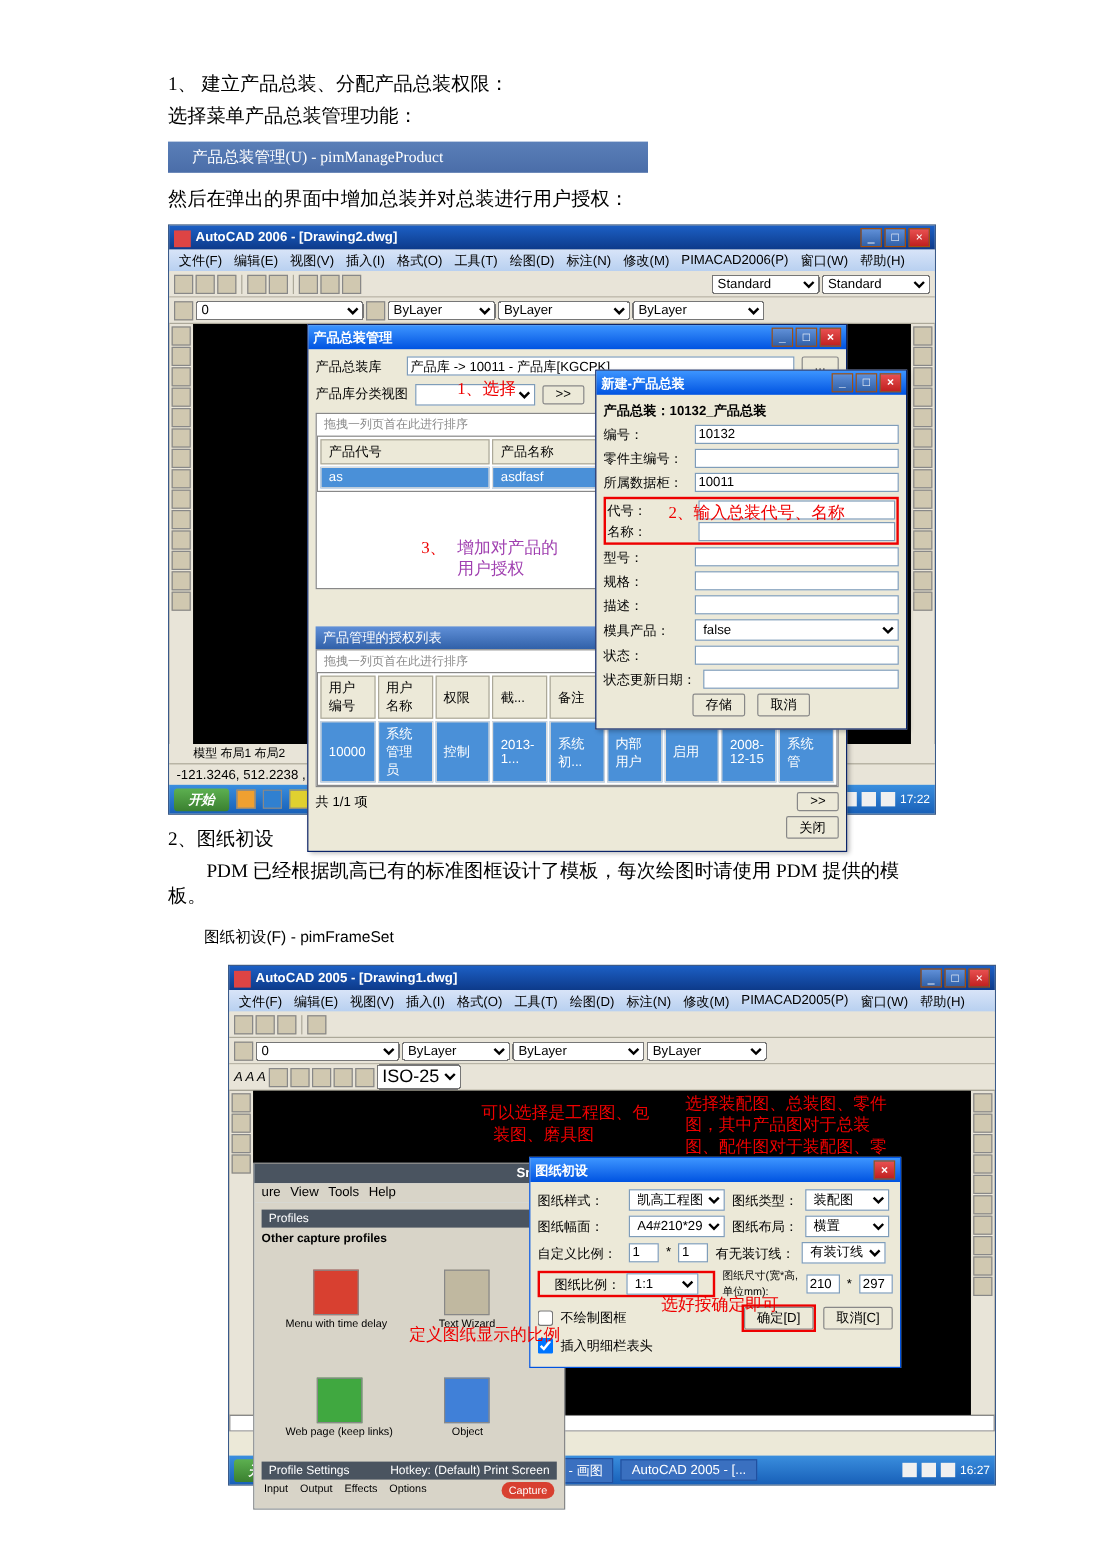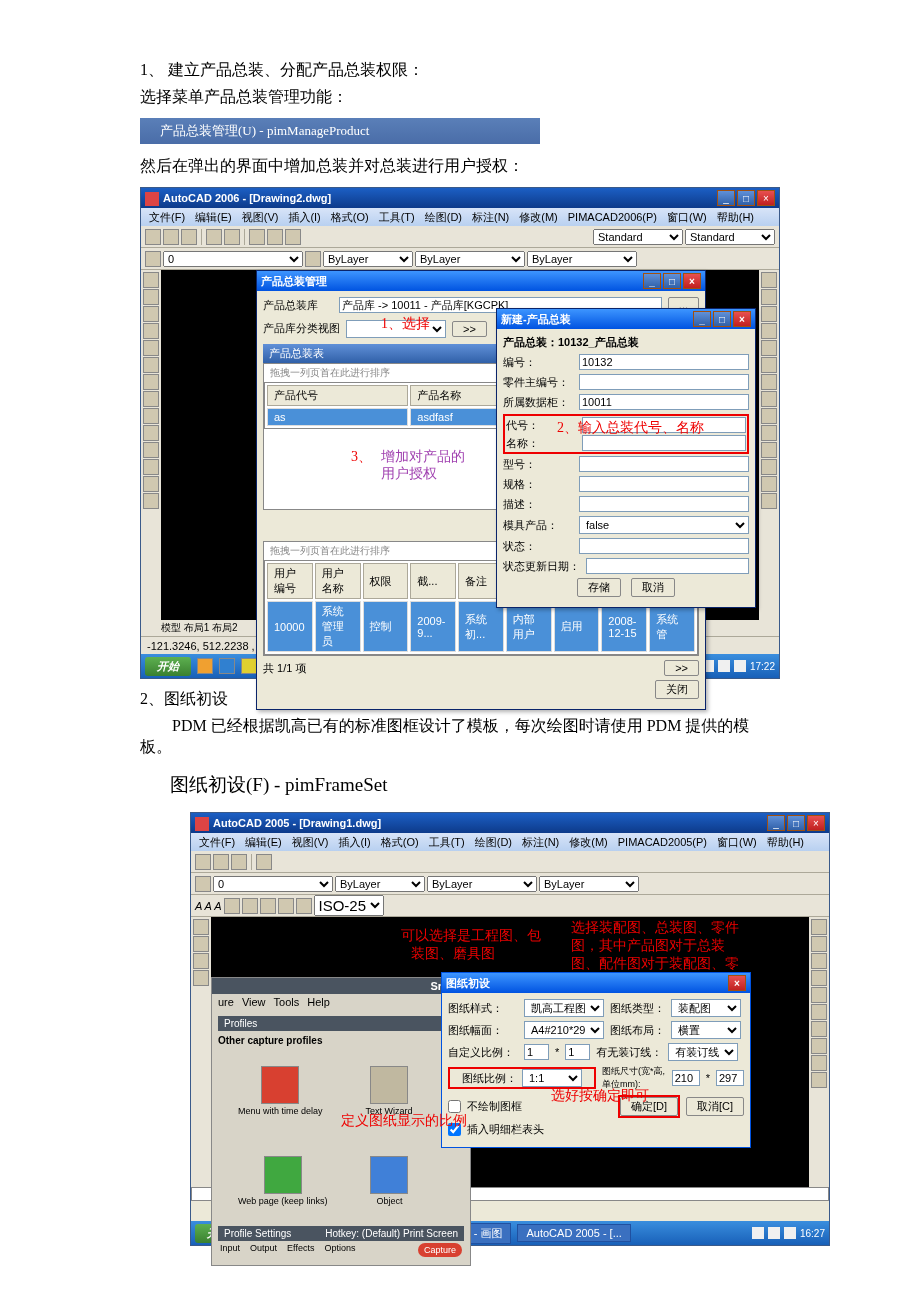--- a/index.html
+++ b/index.html
@@ -176,21 +176,20 @@
             <label>产品库分类视图</label>
             <select style="width:100px"><option></option></select>
             <button class="btn">&gt;&gt;</button>
             <span style="flex:1"></span>
             <span style="position:relative; border:2px solid #e00; padding:0 2px;">
               <button class="btn">增加</button>
             </span>
             <button class="btn">删除</button>
             <button class="btn">操作-&gt;</button>
           </div>
-          <div style="background:linear-gradient(#6090d8, #3060a8); color:#fff; padding:2px 6px; font-size:11px;">产品总装表</div>
           <div style="border:1px solid #888; background:#fff;">
             <div style="padding:2px 6px; color:#888; font-size:10px;">拖拽一列页首在此进行排序</div>
             <table class="data-grid" style="width:100%;">
               <thead>
                   <tr>
                 <th>产品代号</th>
                 <th>产品名称</th>
                 <th>产品型号</th>
               </tr>
                 </thead>
@@ -203,20 +202,21 @@
                 </tbody>
             </table>
             <div style="height:80px"></div>
           </div>
           <div class="form-row" style="margin-top:4px; justify-content:flex-end; position:relative;">
             <span style="border:2px solid #e00;">
               <button class="btn">增加授权[A]</button>
             </span>
             <button class="btn">修改</button>
           </div>
+          <div style="background:linear-gradient(#6090d8, #3060a8); color:#fff; padding:2px 6px;">产品管理的授权列表</div>
           <div style="border:1px solid #888; background:#fff;">
             <div style="padding:2px 6px; color:#888; font-size:10px;">拖拽一列页首在此进行排序</div>
             <table class="data-grid" style="width:100%; table-layout:fixed;">
               <thead>
                   <tr>
                 <th>用户编号</th>
                 <th>用户名称</th>
                 <th>权限</th>
                 <th>截...</th>
                 <th>备注</th>
@@ -224,21 +224,21 @@
                 <th>用户状态</th>
                 <th>创建日期</th>
                 <th>创建人</th>
               </tr>
                 </thead>
               <tbody>
                   <tr class="selected-row">
                 <td>10000</td>
                 <td>系统管理员</td>
                 <td>控制</td>
-                <td>2009-9...</td>
+                <td>2013-1...</td>
                 <td>系统初...</td>
                 <td>内部用户</td>
                 <td>启用</td>
                 <td>2008-12-15</td>
                 <td>系统管</td>
               </tr>
                 </tbody>
             </table>
           </div>
           <div class="form-row" style="margin-top:4px;">
@@ -367,21 +367,21 @@
       <span class="tray-icon"></span>
       <span class="tray-icon"></span>
       <span>17:22</span>
     </span>
   </div>
 </div>
 
 <p class="step-title">2、图纸初设</p>
 <p class="step-desc indent">PDM 已经根据凯高已有的标准图框设计了模板，每次绘图时请使用 PDM 提供的模板。</p>
 
-<div style="margin:14px 0 14px 30px; font-family:Liberation Serif, serif; font-size:19px;">图纸初设(F) - pimFrameSet</div>
+<div style="margin:14px 0 14px 30px; font-family:Liberation Sans, sans-serif; font-size:13px;">图纸初设(F) - pimFrameSet</div>
 
 <div class="app-window" style="margin-left:50px; width:640px;">
   <div class="title-bar">
     <span class="title"><span class="icon"></span><span>AutoCAD 2005 - [Drawing1.dwg]</span></span>
     <div class="win-btns">
       <span class="win-btn min">_</span>
       <span class="win-btn max">□</span>
       <span class="win-btn close">×</span>
     </div>
   </div>

